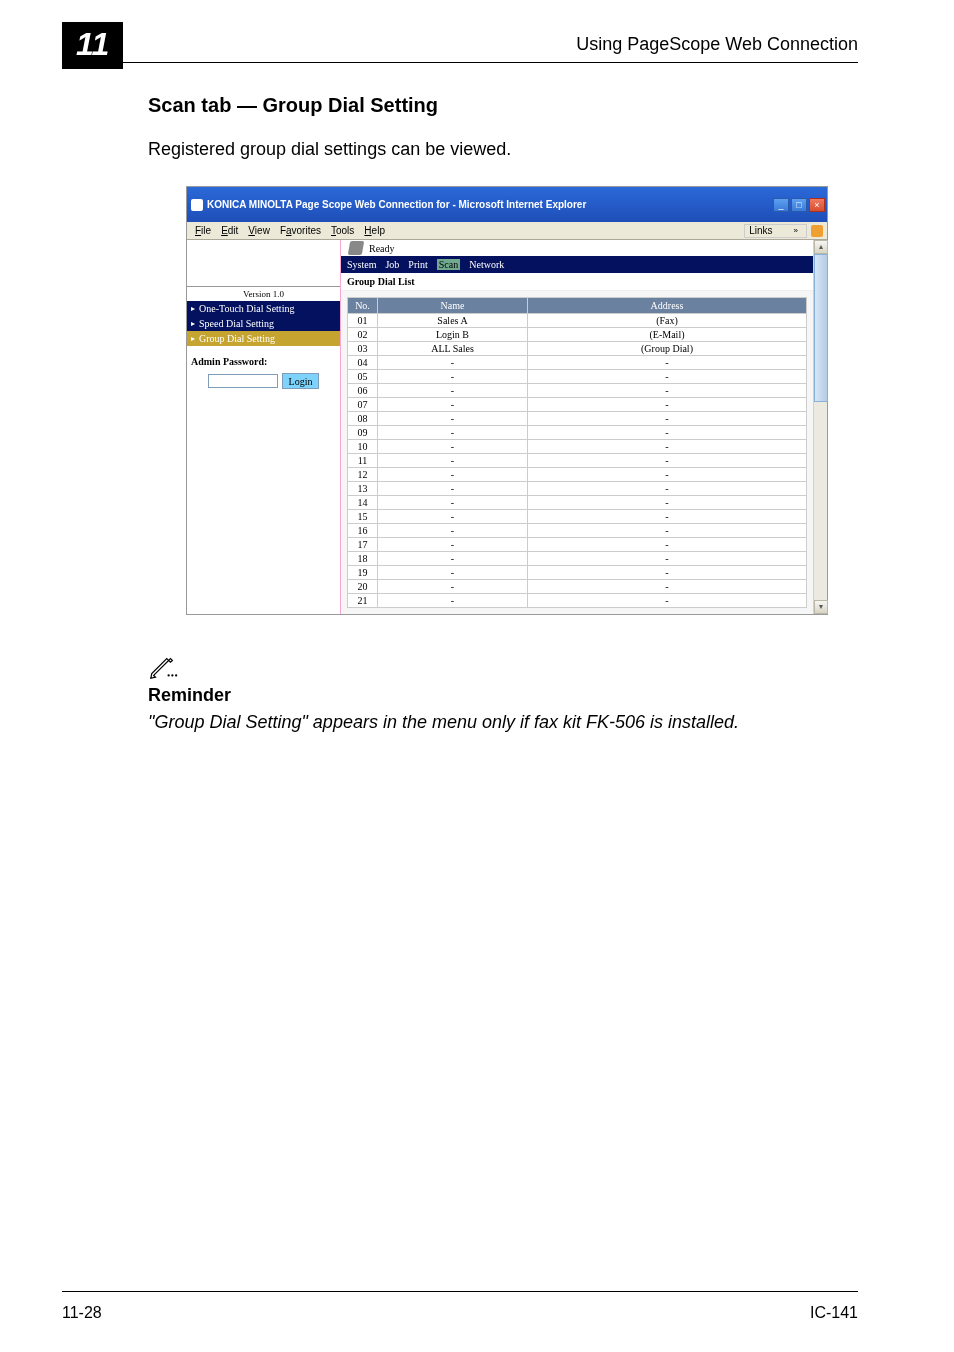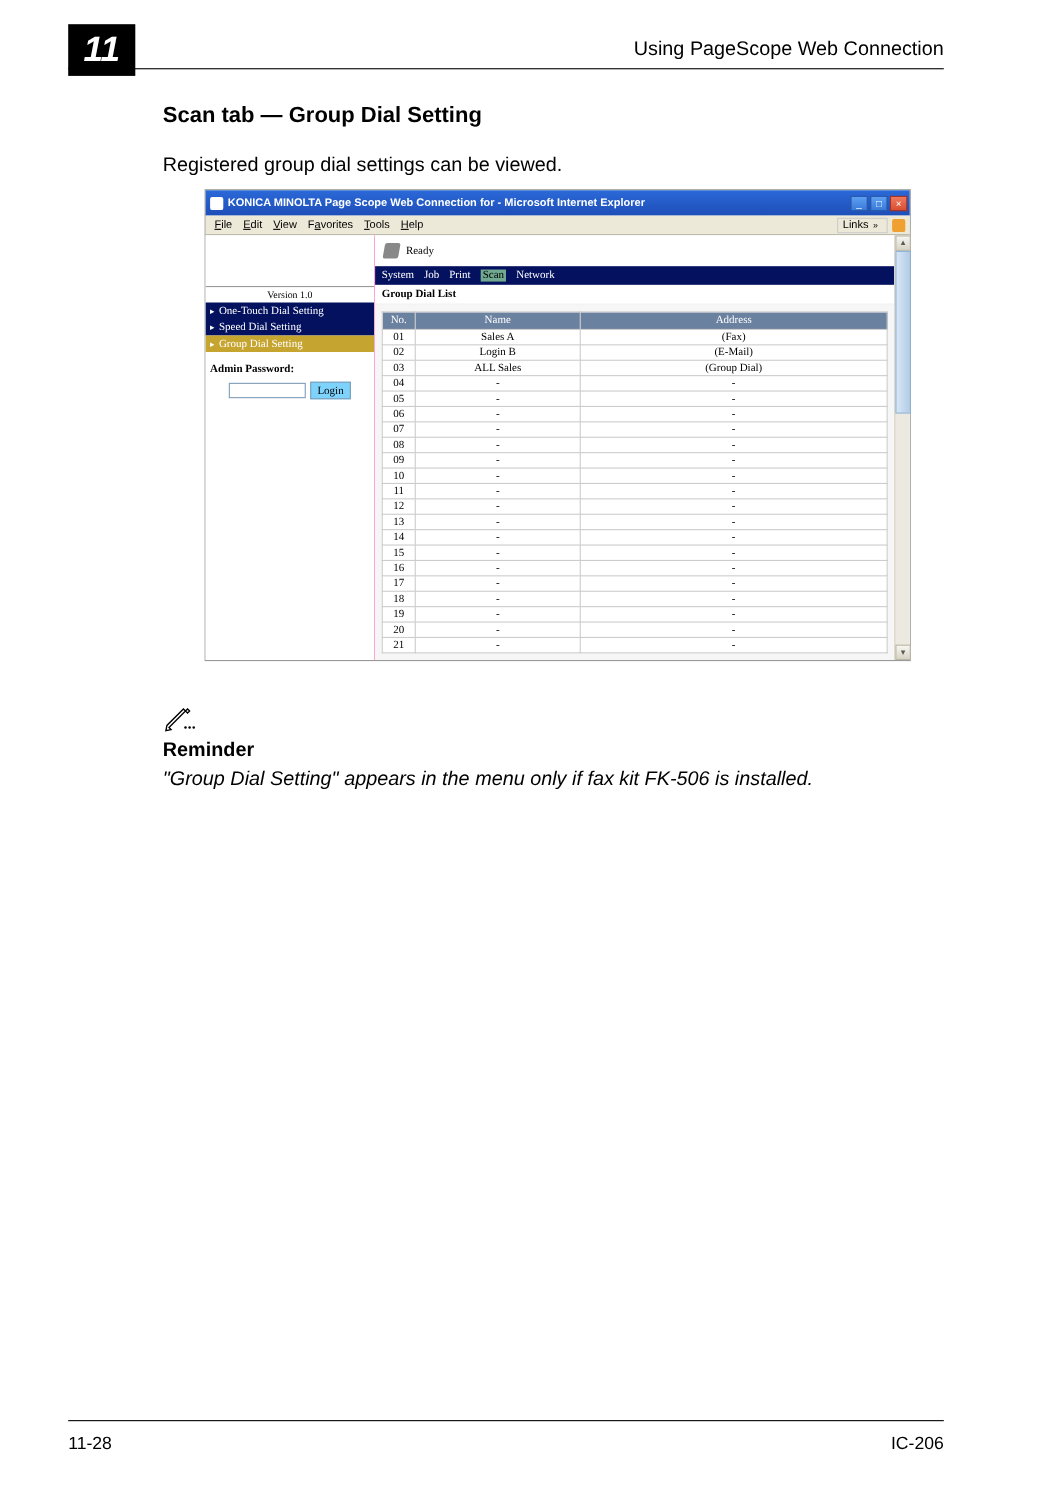--- a/index.html
+++ b/index.html
@@ -42,31 +42,31 @@
       left: 148px;
       right: 120px;
     }
     .section-title {
       font-size: 20px;
       font-weight: bold;
       margin-bottom: 22px;
     }
     .intro-text {
       font-size: 18px;
-      margin-bottom: 12px;
+      margin-bottom: 26px;
     }
     .screenshot-wrap {
       margin-left: 38px;
       width: 642px;
       border: 1px solid #999;
     }
     .ie-titlebar {
       background: linear-gradient(#2b69d8, #1e4eb8);
       color: #fff;
-      height: 23px;
+      height: 35px;
       display: flex;
       align-items: center;
       justify-content: space-between;
       font-size: 10px;
       padding: 0 2px 0 4px;
     }
     .ie-title-left { display: flex; align-items: center; gap: 4px; }
     .ie-title-icon { width: 12px; height: 12px; background: #fff; border-radius: 2px; display:inline-block;}
     .ie-buttons { display: flex; gap: 2px; }
     .ie-btn { width: 16px; height: 14px; display:flex;align-items:center;justify-content:center;font-size:9px;color:#fff;}
@@ -83,21 +83,21 @@
       border-bottom: 1px solid #aca899;
     }
     .ie-menus { display:flex; gap: 2px; }
     .ie-menus span { padding: 0 4px; }
     .ie-menus span u { text-decoration: underline; }
     .ie-links { 
       border: 1px solid #ccc; 
       padding: 0 8px 0 4px; 
       display: flex; 
       align-items: center; 
-      gap: 4px;
+      gap: 21px;
       height: 14px;
     }
     .ie-links-icon { width:12px;height:12px;background:#f0a030;border-radius:2px;display:inline-block;}
     .ie-content {
       background: #fff;
       display: flex;
     }
     .ie-left {
       width: 154px;
       border-right: 1px solid #f9a8d4;
@@ -137,21 +137,21 @@
       height: 16px;
       font-family: "Times New Roman", serif;
     }
     .ie-right {
       flex: 1;
       position: relative;
       font-family: "Times New Roman", serif;
       font-size: 10px;
     }
     .ready-bar {
-      height: 28px;
+      height: 16px;
       display: flex;
       align-items: center;
       padding: 3px 8px;
       gap: 6px;
       background: #fff;
     }
     .ready-icon { width:14px;height:14px; background:#888;display:inline-block;transform:skew(-10deg);border-radius:2px;}
     .tabs-bar {
       background: #04115f;
       color: #fff;
@@ -482,13 +482,13 @@
         <circle cx="30" cy="26" r="1.2" fill="#000"></circle>
       </svg>
     </div>
     <div class="reminder-heading">Reminder</div>
     <div class="reminder-text">"Group Dial Setting" appears in the menu only if fax kit FK-506 is installed.</div>
   </div>
 </div>
 
 <div class="footer-rule"></div>
 <div class="footer-left">11-28</div>
-<div class="footer-right">IC-206</div>
+<div class="footer-right">IC-141</div>
 
 </body></html>

